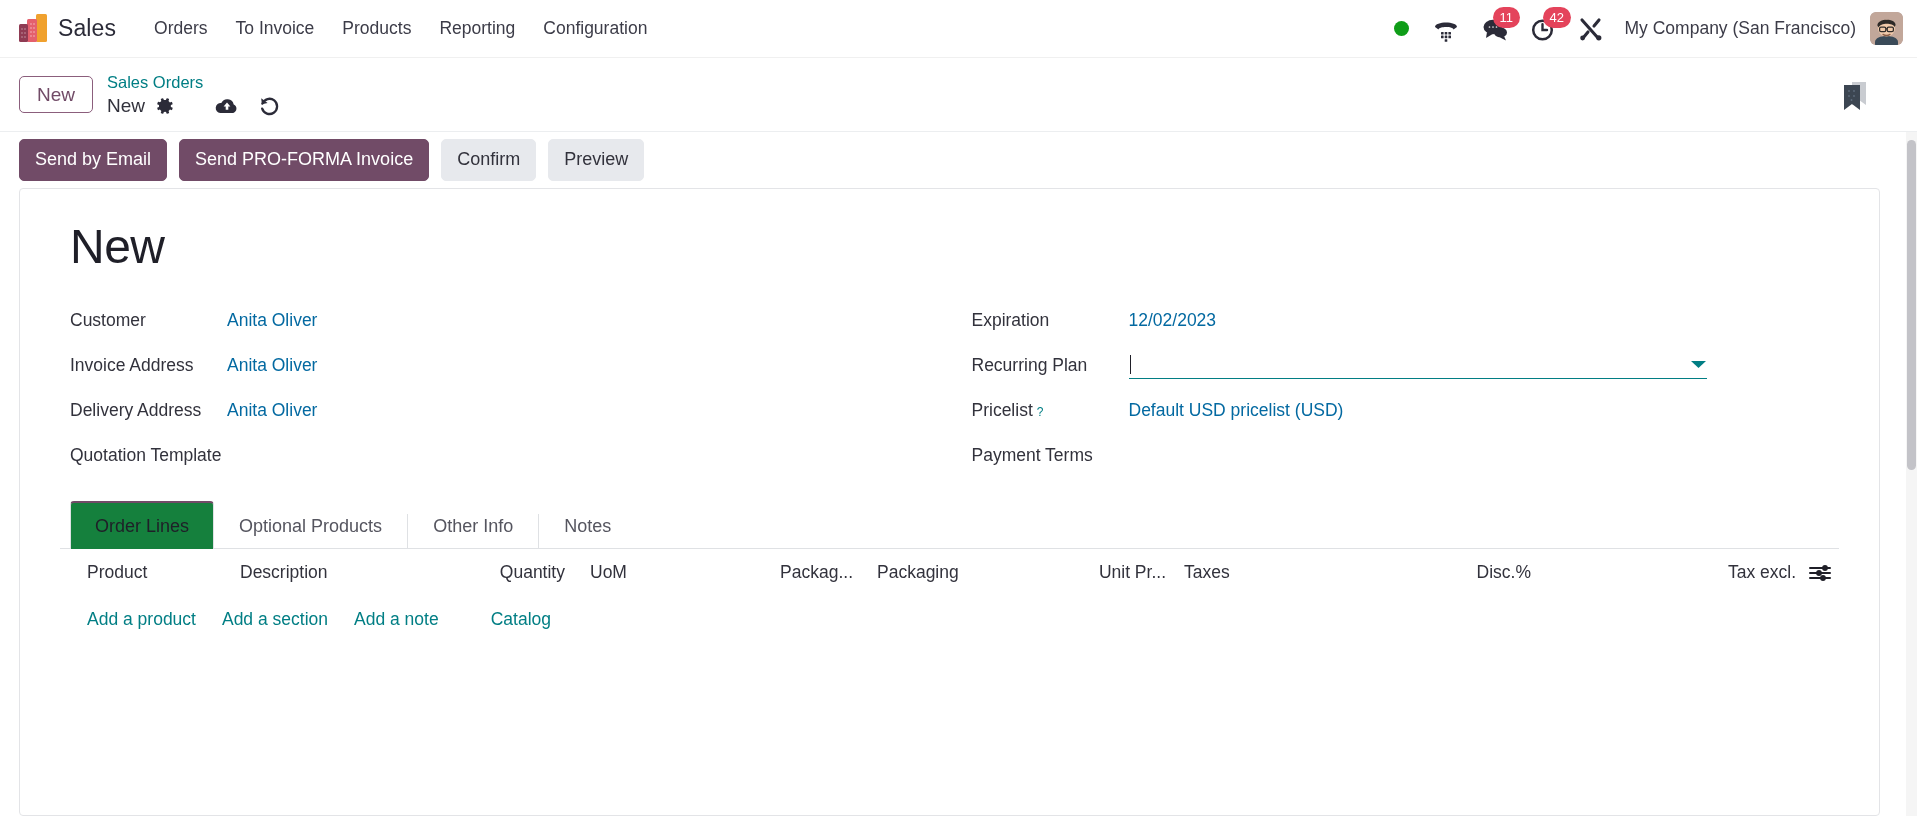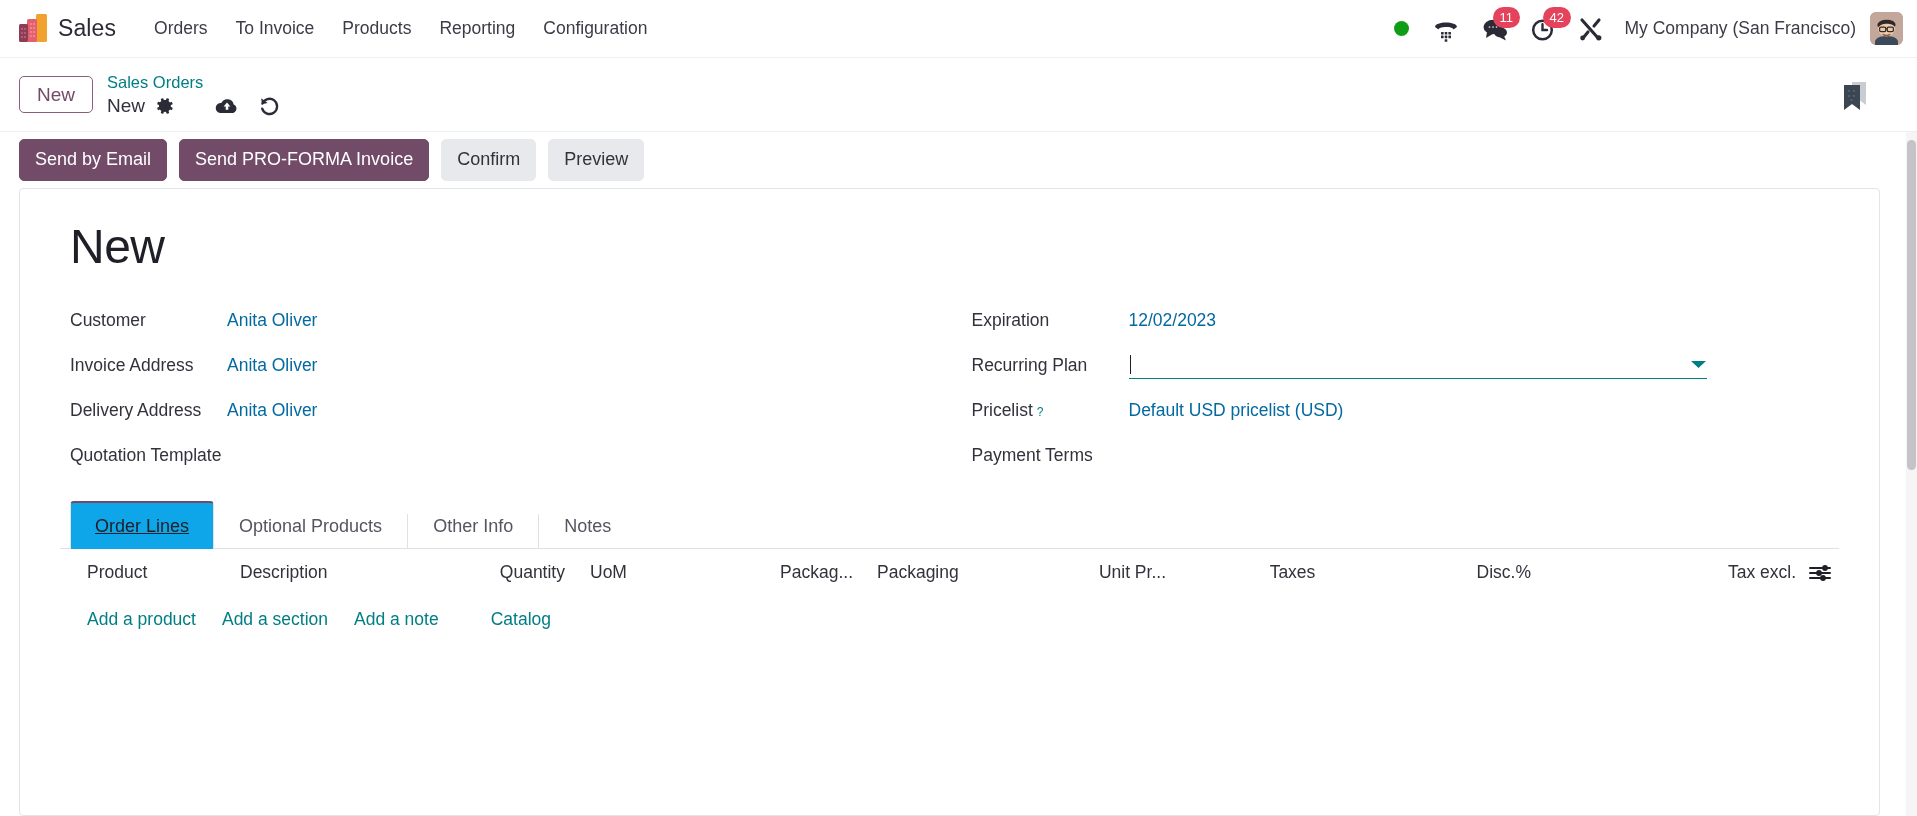--- a/index.html
+++ b/index.html
@@ -134,38 +134,37 @@
 
   
   .notebook { margin-top:22px; }
   .tabs { display:flex; align-items:flex-end; border-bottom:1px solid #dfe1e4; padding-left:10px; }
   .tab {
     font-size:18px; color:#55555f; padding:13px 24px 12px 24px; cursor:pointer;
     background:transparent; border:1px solid transparent; border-bottom:none;
     position:relative; top:1px; white-space:nowrap;
   }
   .tab.active {
-    color:#1f1f28; background:#0ea5e9;
+    color:#1f1f28; background:#15803d;
     border-color:#dfe1e4; border-top:2px solid #714b67;
     border-radius:4px 4px 0 0;
-    text-decoration:underline;
   }
   .tab-sep { width:1px; align-self:stretch; background:#dfe1e4; margin:14px 0 0 0; }
 
   .lines-table { width:100%; }
   .lines-head { display:flex; align-items:center; height:48px; font-size:17.5px; color:#32323c; }
   .th { white-space:nowrap; }
   .th-product { width:180px; padding-left:27px; }
   .th-desc { width:225px; }
   .th-qty { width:100px; text-align:right; }
   .th-uom { width:210px; padding-left:25px; }
   .th-packq { width:78px; text-align:right; }
   .th-pack { width:208px; padding-left:24px; }
   .th-unitpr { width:105px; text-align:right; }
-  .th-taxes { width:235px; padding-left:18px;text-align:center; }
+  .th-taxes { width:235px; padding-left:18px; }
   .th-disc { width:130px; text-align:right; }
   .th-tax { margin-left:auto; display:flex; align-items:center; gap:13px; padding-right:8px; }
   .opt-col-icon { cursor:pointer; display:flex; color:#1f1f28; }
 
   .add-row { display:flex; align-items:center; height:46px; padding-left:27px; gap:26px; }
   .add-link { font-size:17.5px; color:#017e84; cursor:pointer; white-space:nowrap; }
   .add-link.spaced { margin-left:26px; }
 
   
   .scrollbar-track {

